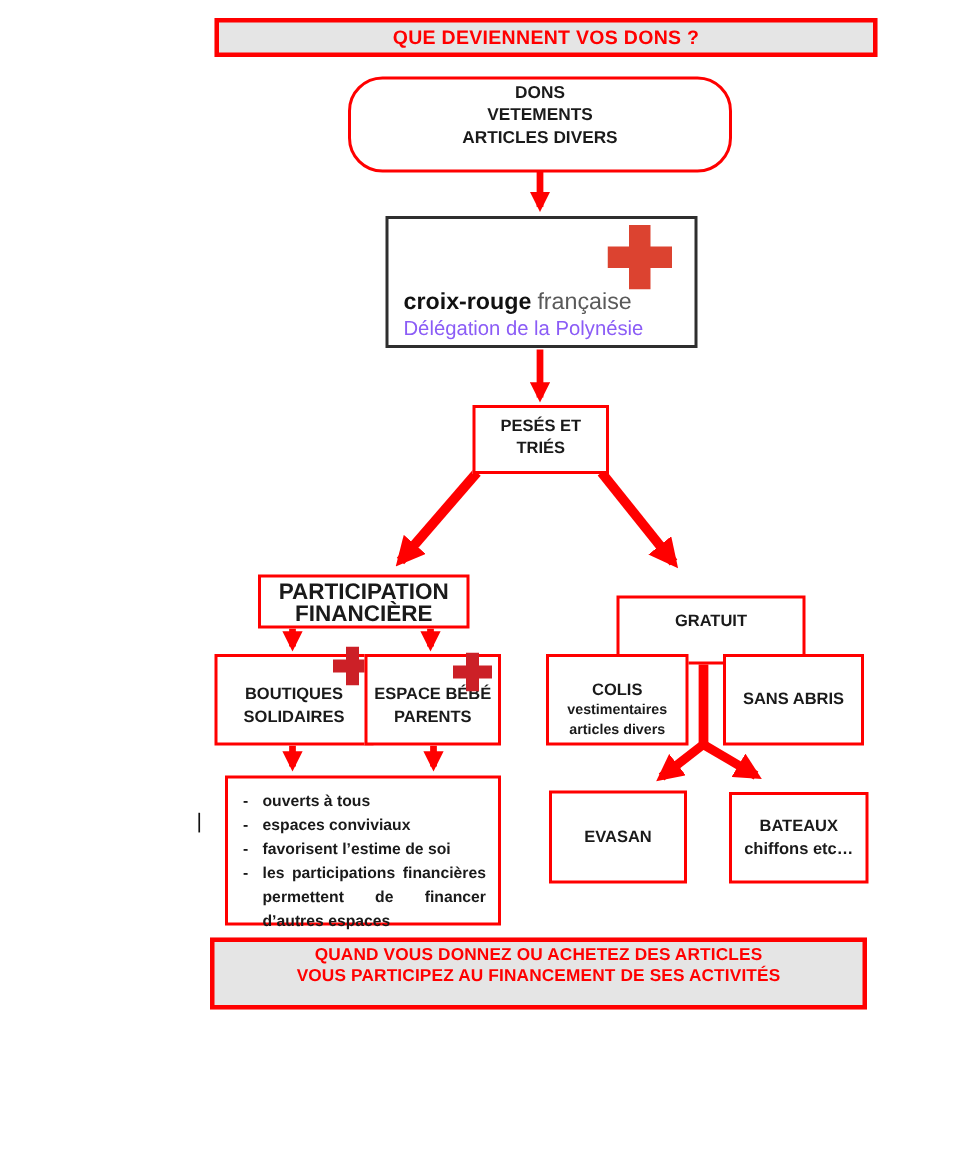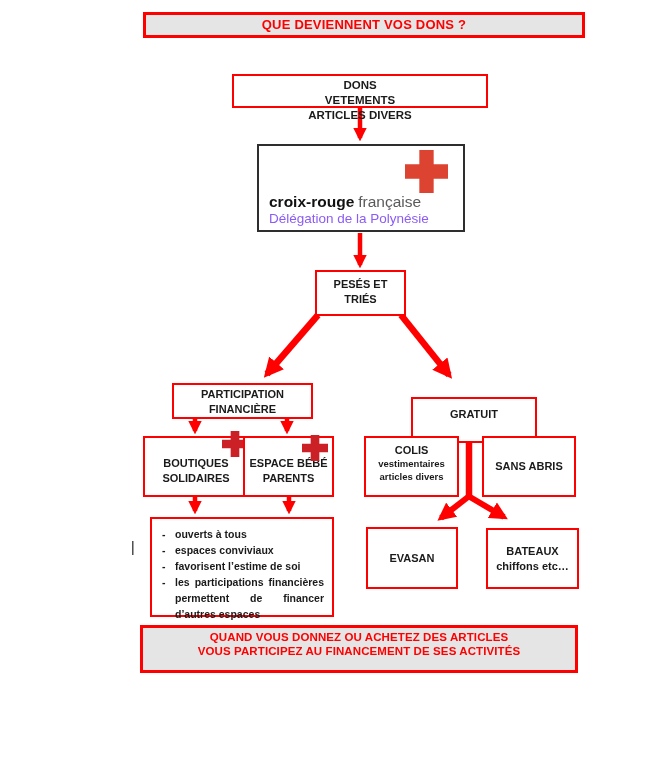--- a/index.html
+++ b/index.html
@@ -13,43 +13,43 @@
     text-align:center; font-weight:bold; color:#1a1a1a;
   }
   .banner {
     position:absolute; background:#e5e5e5; border:3px solid #ff0000;
     text-align:center; font-weight:bold; color:#ff0000;
   }
   .title-banner { left:143px; top:12px; width:442px; height:26px;
     font-size:13px; line-height:20px; letter-spacing:.2px; }
   .footer-banner { left:140px; top:625px; width:438px; height:48px;
     font-size:11.5px; line-height:14px; padding-top:2px; letter-spacing:.1px; }
-  .dons-box { left:232px; top:74px; width:256px; height:34px;
-    font-size:11.5px; line-height:15px; padding-top:2px; }
+  .dons-box { left:232px; top:51px; width:256px; height:64px;
+    font-size:11.5px; line-height:15px; padding-top:2px;border-radius:23px; }
   .logo-box { left:257px; top:144px; width:208px; height:88px;
     background:#ffffff; border:2px solid #2e2e2e; position:absolute; }
   .logo-cross { position:absolute; right:15px; top:4px; width:43px; height:43px; }
   .logo-text { position:absolute; left:10px; bottom:4px; text-align:left; white-space:nowrap; }
   .logo-brand { font-size:15.5px; color:#111111; font-weight:bold; }
   .logo-brand-light { font-size:15.5px; color:#5a5a5a; font-weight:normal; margin-left:4px; }
   .logo-subtitle { font-size:13.5px; color:#8b5cf6; font-weight:normal; }
   .peses-box { left:315px; top:270px; width:91px; height:46px;
     font-size:11px; line-height:15px; padding-top:5px; }
   .participation-box { left:172px; top:383px; width:141px; height:36px;
-    font-size:11px; line-height:15px; padding-top:2px; }
+    font-size:15px; line-height:15px; padding-top:2px; }
   .gratuit-box { left:411px; top:397px; width:126px; height:46px;
     font-size:11px; line-height:30px; }
   .boutiques-box { left:143px; top:436px; width:106px; height:61px;
     font-size:11px; line-height:15px; padding-top:18px;text-align:center; }
   .espace-box { left:243px; top:436px; width:91px; height:61px;
     font-size:11px; line-height:15px; padding-top:18px; }
   .mini-cross { position:absolute; width:26px; height:26px; }
   .mini-cross.bc { right:-1px; top:-7px; }
   .mini-cross.ec { right:4px; top:-3px; }
-  .colis-box { left:364px; top:436px; width:95px; height:61px; padding-top:5px; }
+  .colis-box { left:364px; top:436px; width:95px; height:61px; padding-top:15px; }
   .colis-title { font-size:11px; line-height:14px; }
   .colis-sub { font-size:9.5px; line-height:13px; }
   .sans-abris-box { left:482px; top:436px; width:94px; height:61px;
     font-size:11px; line-height:56px; }
   .benefits-box { left:150px; top:517px; width:184px; height:100px;
     text-align:left; font-size:10.5px; padding:7px 8px 0 10px; }
   .b-item { display:flex; line-height:16px; }
   .b-item .dash { width:13px; flex:0 0 13px; }
   .b-item .b-text { flex:1; }
   .b-item.justify .b-text { text-align:justify; }

